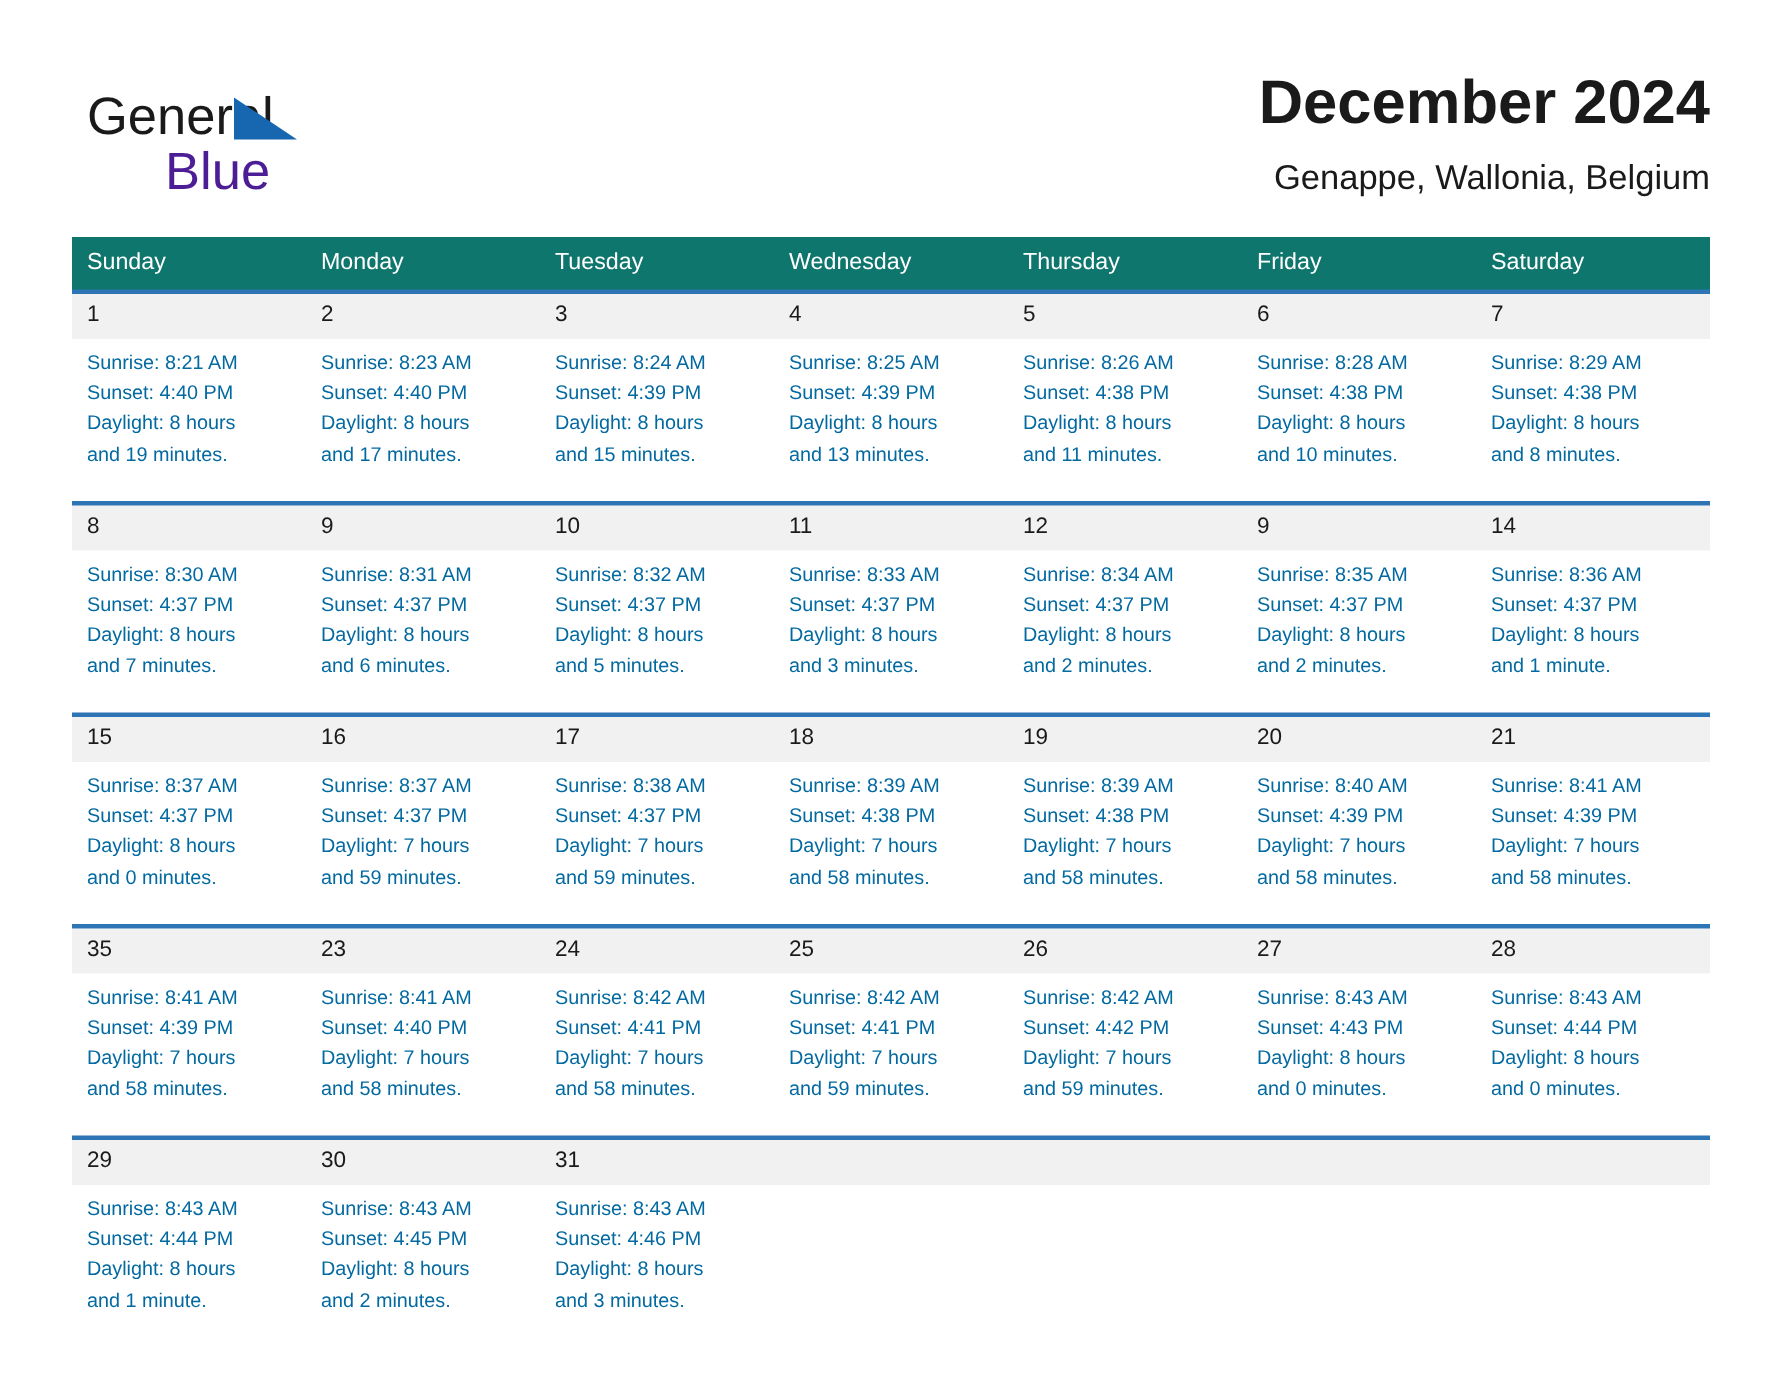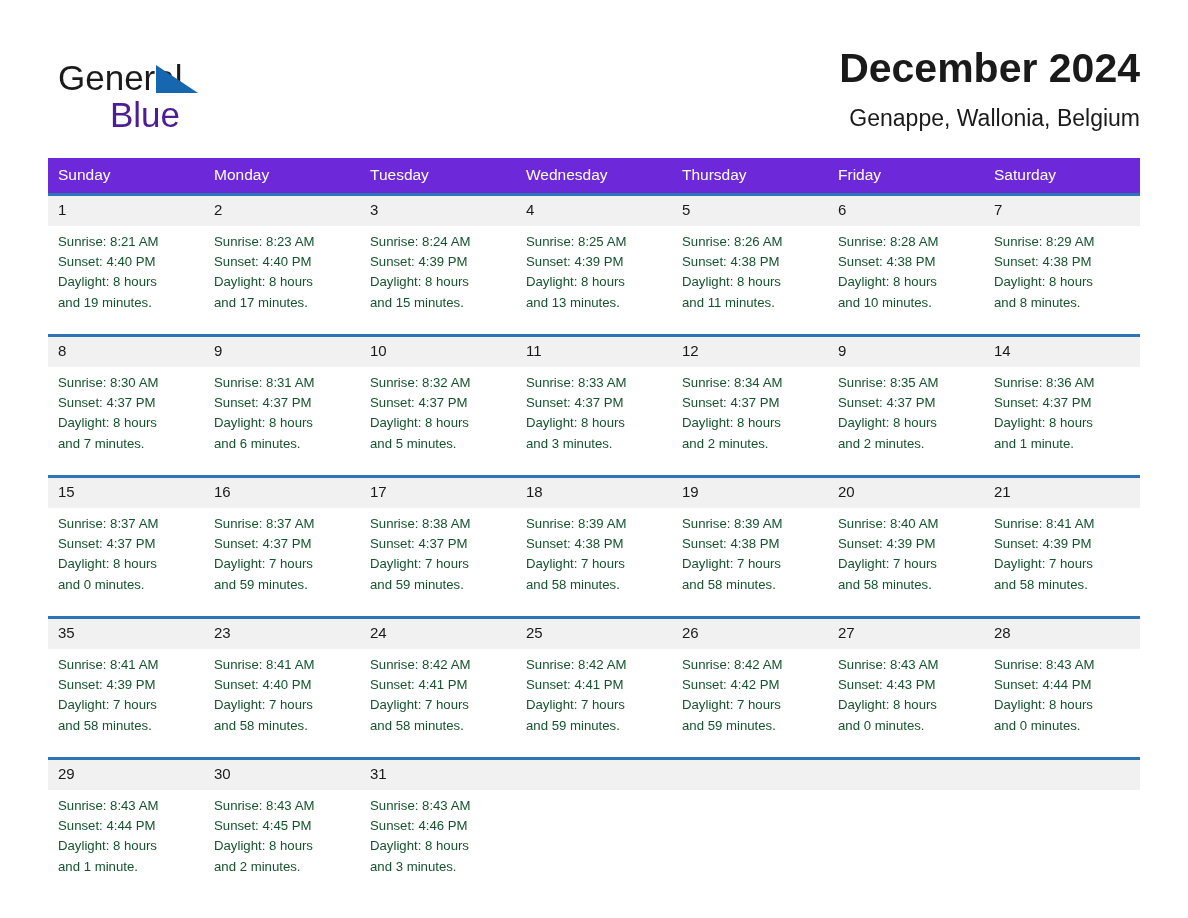--- a/index.html
+++ b/index.html
@@ -94,21 +94,21 @@
     position: absolute;
     left: 48px;
     top: 158px;
     width: 1092px;
     border-collapse: collapse;
     table-layout: fixed;
   }
   .calendar col { width: 156px; }
 
   thead th {
-    background: #6d28d9;
+    background: #0f766e;
     color: #ffffff;
     font-size: 15.5px;
     font-weight: 400;
     text-align: left;
     padding: 8px 0 9px 10px;
     height: 16px;
     vertical-align: middle;
   }
 
   tbody tr.week {
@@ -126,21 +126,21 @@
     line-height: 20px;
     padding: 4px 0 6px 10px;
     color: #1a1a1a;
     height: 20px;
   }
   td.empty .daynum { color: transparent; }
   .detail {
     padding: 6px 10px 0 10px;
     font-size: 13.2px;
     line-height: 20.2px;
-    color: #14532d;
+    color: #0369a1;
   }
   .detail div { white-space: nowrap; }
   .spacer-row td {
     height: 10px;
     background: #ffffff;
     border: none;
   }
 </style>
 </head>
 <body>

